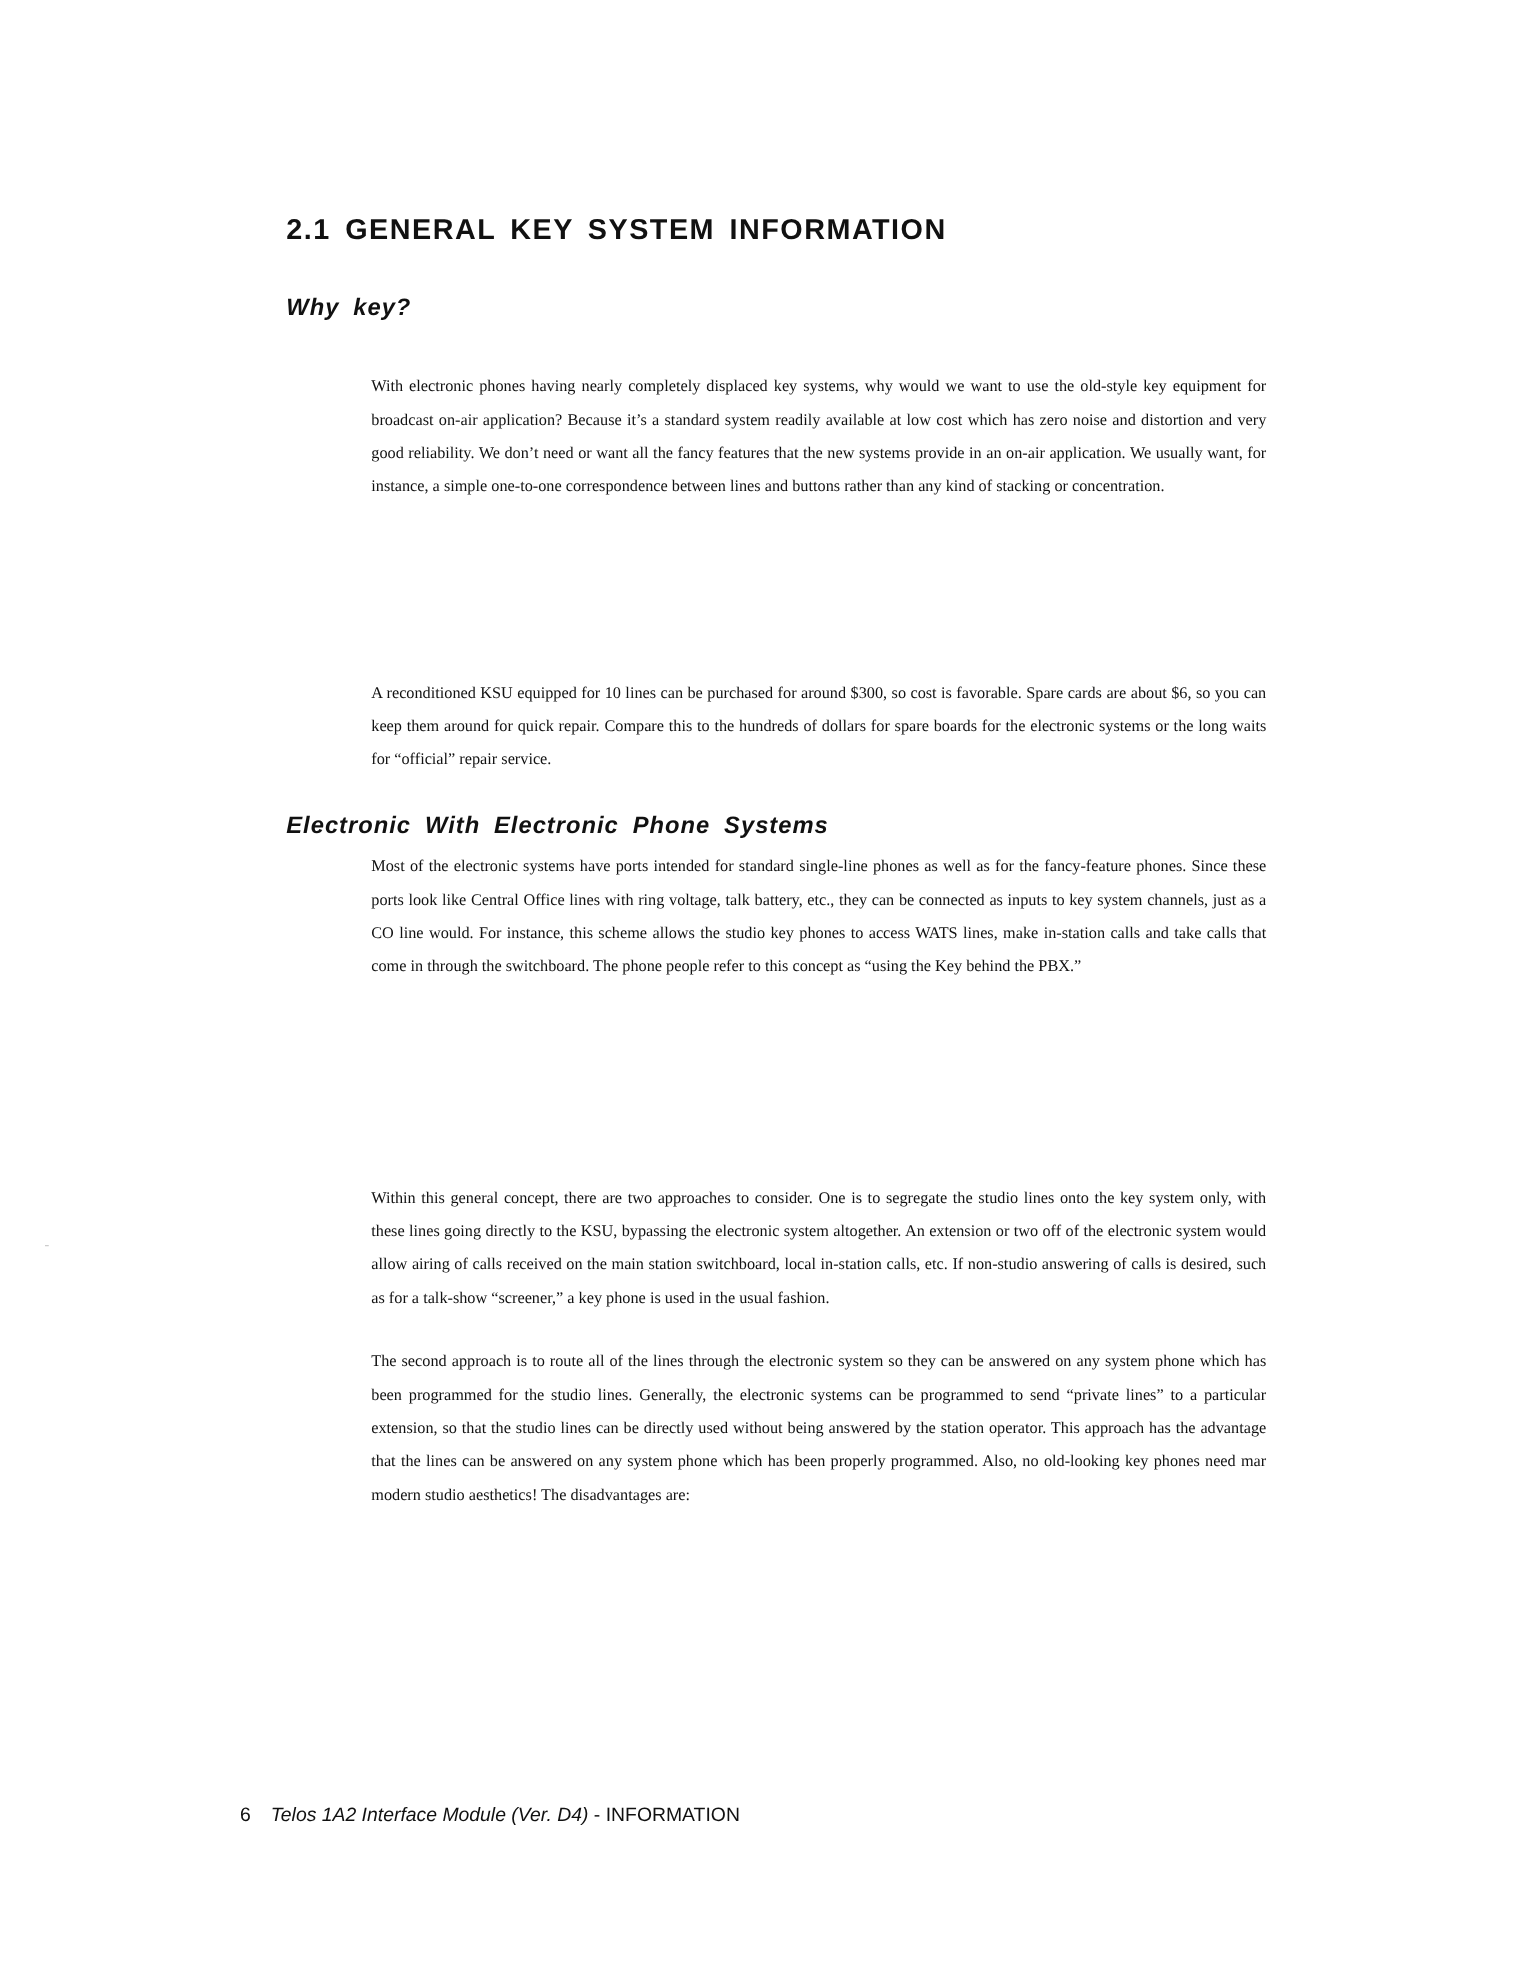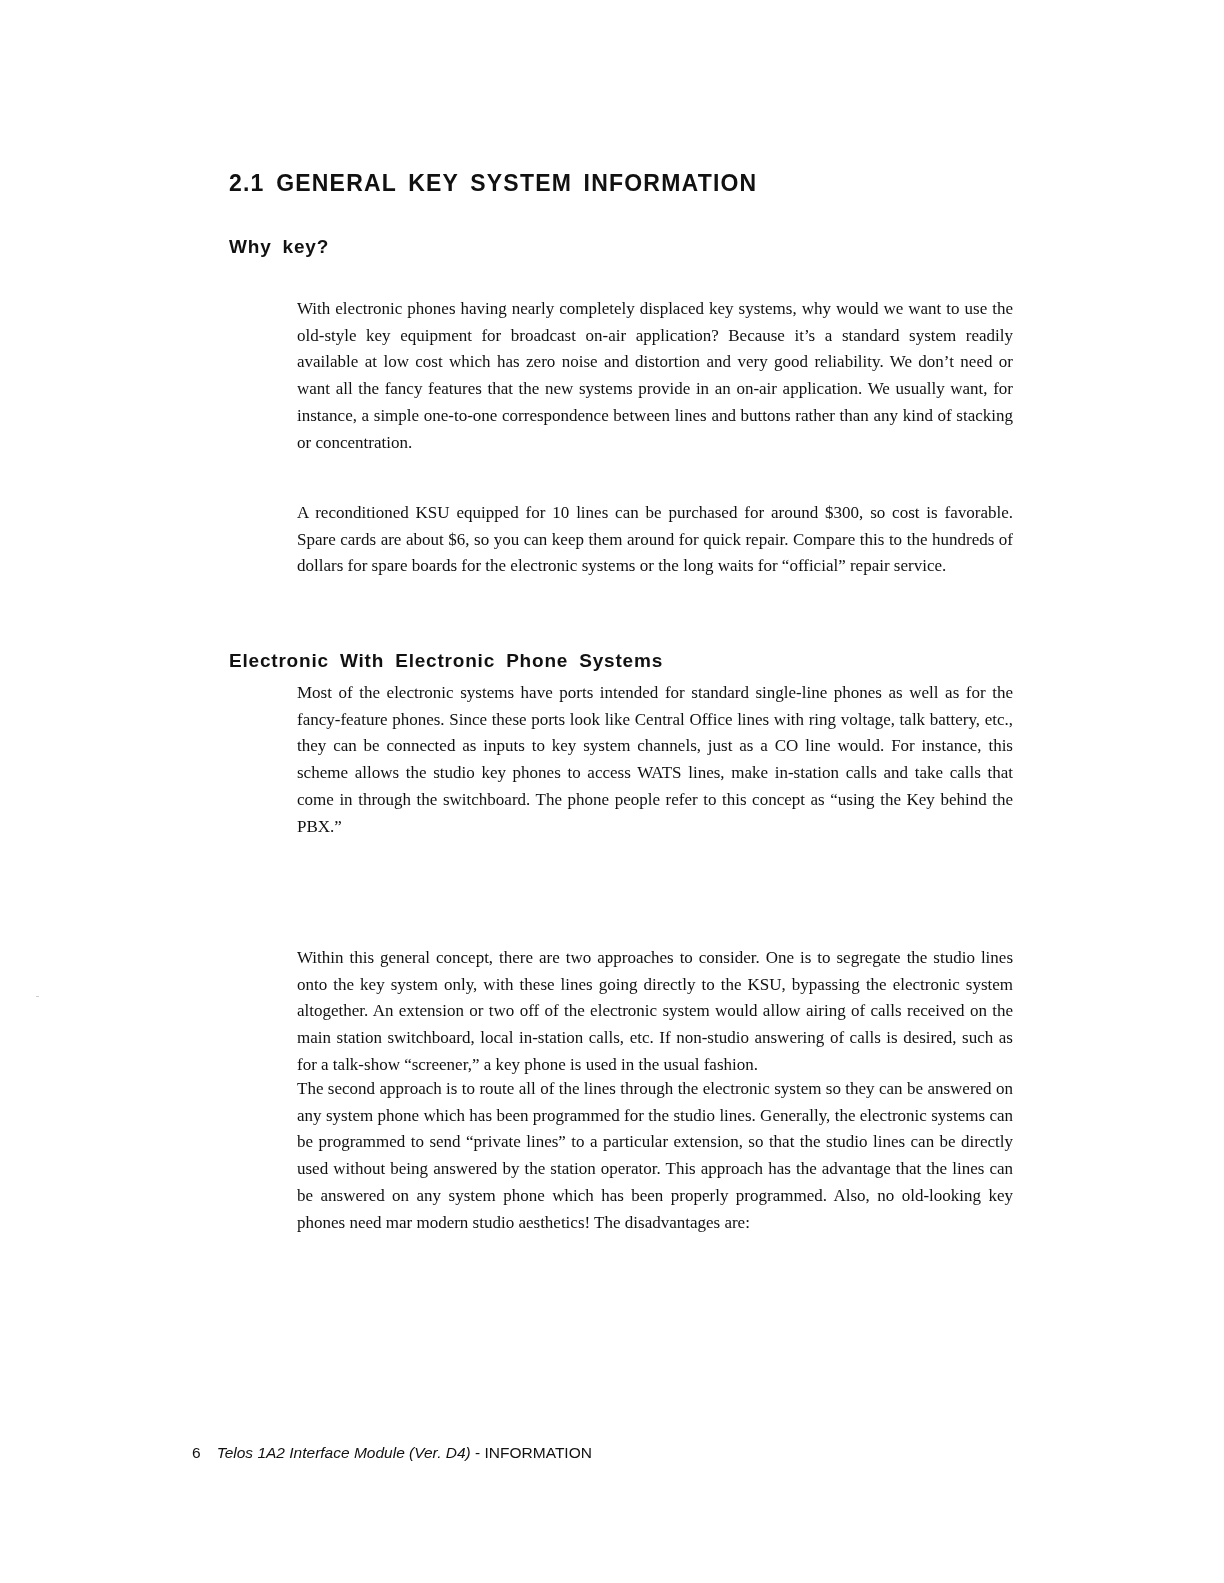--- a/index.html
+++ b/index.html
@@ -5,32 +5,32 @@
     html, body { margin: 0; padding: 0; background: #ffffff; }
     body { width: 1224px; height: 1583px; position: relative; overflow: hidden; color: #111; }
     .page { position: absolute; left: 0; top: 0; width: 1224px; height: 1468px; }
     .section-title {
       position: absolute; left: 229px; top: 170px;
       font-family: "Liberation Sans", sans-serif; font-weight: bold;
       font-size: 23px; letter-spacing: 1.2px; word-spacing: 4px; margin: 0;
     }
     .subhead {
       position: absolute; left: 229px;
-      font-family: "Liberation Sans", sans-serif; font-weight: bold; 
+      font-family: "Liberation Sans", sans-serif; font-weight: bold; font-style: italic;
       font-size: 19px; letter-spacing: 0.8px; word-spacing: 5px; margin: 0;
     }
     .sub1 { top: 236px; }
     .sub2 { top: 650px; }
     .para {
       position: absolute; left: 297px; width: 716px;
-      font-family: "Liberation Serif", serif; font-size: 17px; line-height: 26.7px;
+      font-family: "Liberation Serif", serif; font-size: 13px; line-height: 26.7px;
       text-align: justify; margin: 0;
     }
     .p1 { top: 296px; }
-    .p2 { top: 500px; }
+    .p2 { top: 541px; }
     .p3 { top: 680px; }
     .p4 { top: 945px; }
     .p5 { top: 1076px; }
     .footer {
       position: absolute; left: 192px; top: 1444px;
       font-family: "Liberation Sans", sans-serif; font-size: 15.5px; white-space: nowrap;
     }
     .footer .num { margin-right: 16px; }
     .footer .title { font-style: italic; }
     .dot { position: absolute; left: 36px; top: 996px; width: 3px; height: 1px; background: #ccc; }

